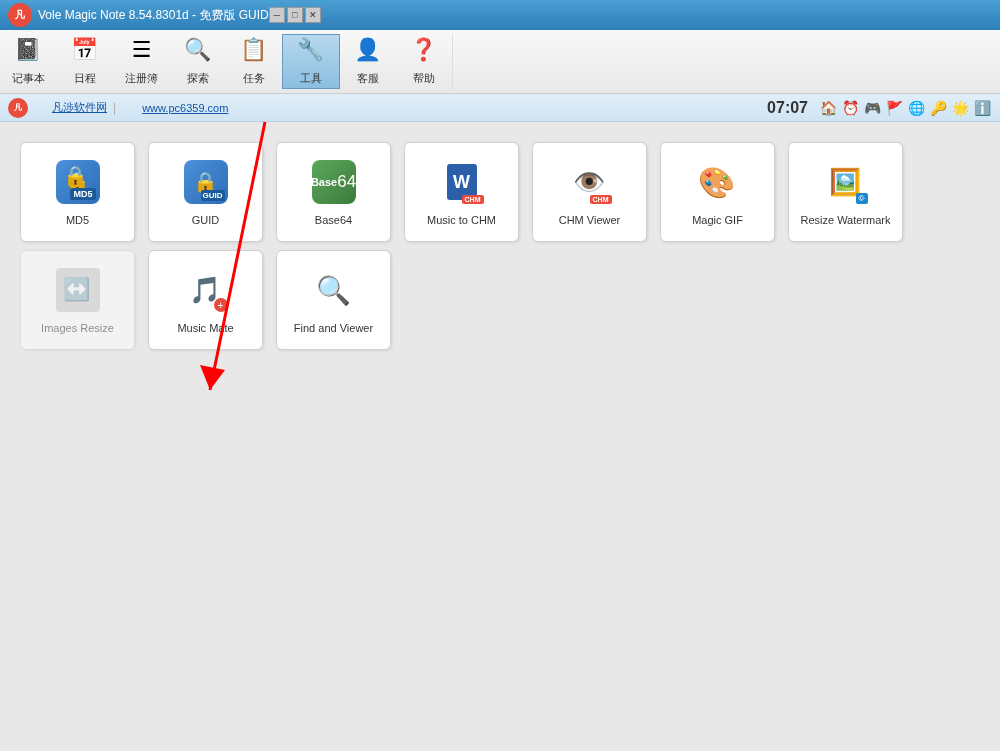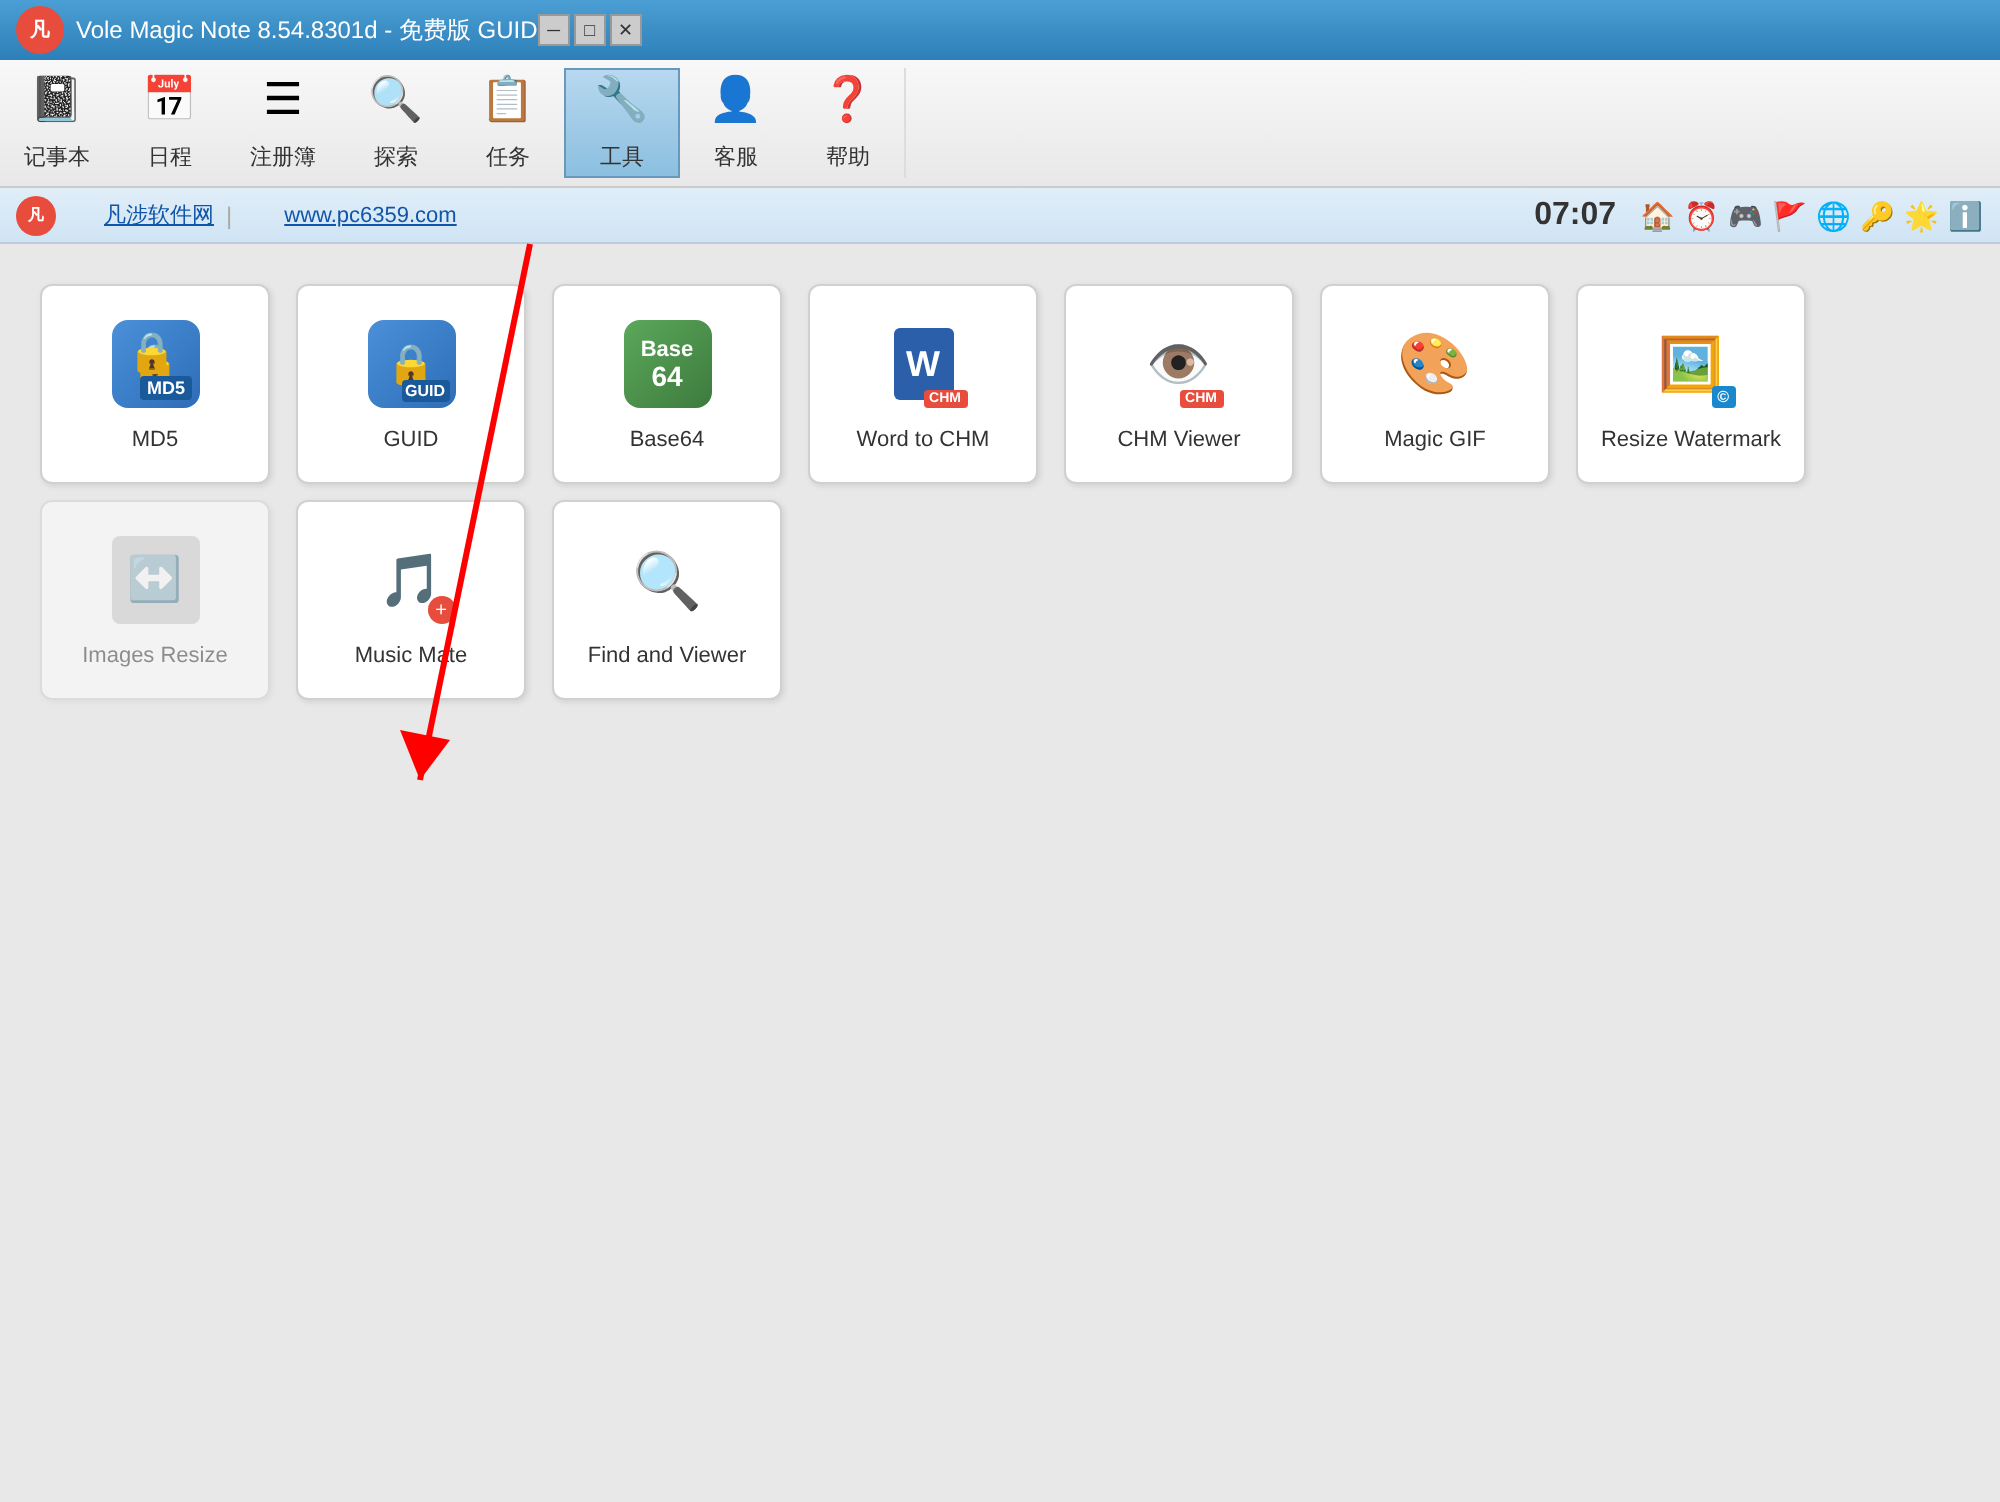--- a/index.html
+++ b/index.html
@@ -209,21 +209,21 @@
       padding: 1px 3px;
       border-radius: 2px;
     }
 
     .icon-base64 {
       background: linear-gradient(135deg, #5ba85b, #3d7a3d);
       border-radius: 8px;
       width: 44px; height: 44px;
       display: flex; align-items: center; justify-content: center;
       color: white; font-weight: bold; font-size: 10px;
-      flex-direction: column;
+      flex-direction: row;
       line-height: 1.1;
       text-align: center;
     }
 
     
     #arrow-overlay {
       position: absolute;
       top: 0; left: 0;
       width: 1000px;
       height: 751px;
@@ -319,34 +319,34 @@
           <div style="position:absolute;bottom:3px;right:3px;font-size:8px;background:#1a5a9a;padding:1px 2px;border-radius:2px;font-weight:bold;">GUID</div>
         </div>
       </div>
       <span class="tool-label">GUID</span>
     </div>
 
     <div class="tool-card">
       <div class="tool-icon-wrap">
         <div class="icon-base64">
           <div style="font-size:11px;font-weight:bold;">Base</div>
-          <div style="font-size:14px;font-weight:bold;">64</div>
+          <div style="font-size:17px;font-weight:normal;">64</div>
         </div>
       </div>
       <span class="tool-label">Base64</span>
     </div>
 
     <div class="tool-card">
       <div class="tool-icon-wrap">
         <div style="width:44px;height:44px;position:relative;display:flex;align-items:center;justify-content:center;">
           <div style="width:30px;height:36px;background:#2b5faa;border-radius:3px;display:flex;align-items:center;justify-content:center;color:white;font-weight:bold;font-size:18px;">W</div>
           <div style="position:absolute;bottom:0;right:0;background:#e84c3d;color:white;font-size:7px;padding:1px 3px;border-radius:2px;font-weight:bold;">CHM</div>
         </div>
       </div>
-      <span class="tool-label">Word to CHM</span>
+      <span class="tool-label">Music to CHM</span>
     </div>
 
     <div class="tool-card">
       <div class="tool-icon-wrap">
         <div style="width:44px;height:44px;position:relative;display:flex;align-items:center;justify-content:center;">
           <div style="font-size:26px;">👁️</div>
           <div style="position:absolute;bottom:0;right:0;background:#e84c3d;color:white;font-size:7px;padding:1px 3px;border-radius:2px;font-weight:bold;">CHM</div>
         </div>
       </div>
       <span class="tool-label">CHM Viewer</span>

